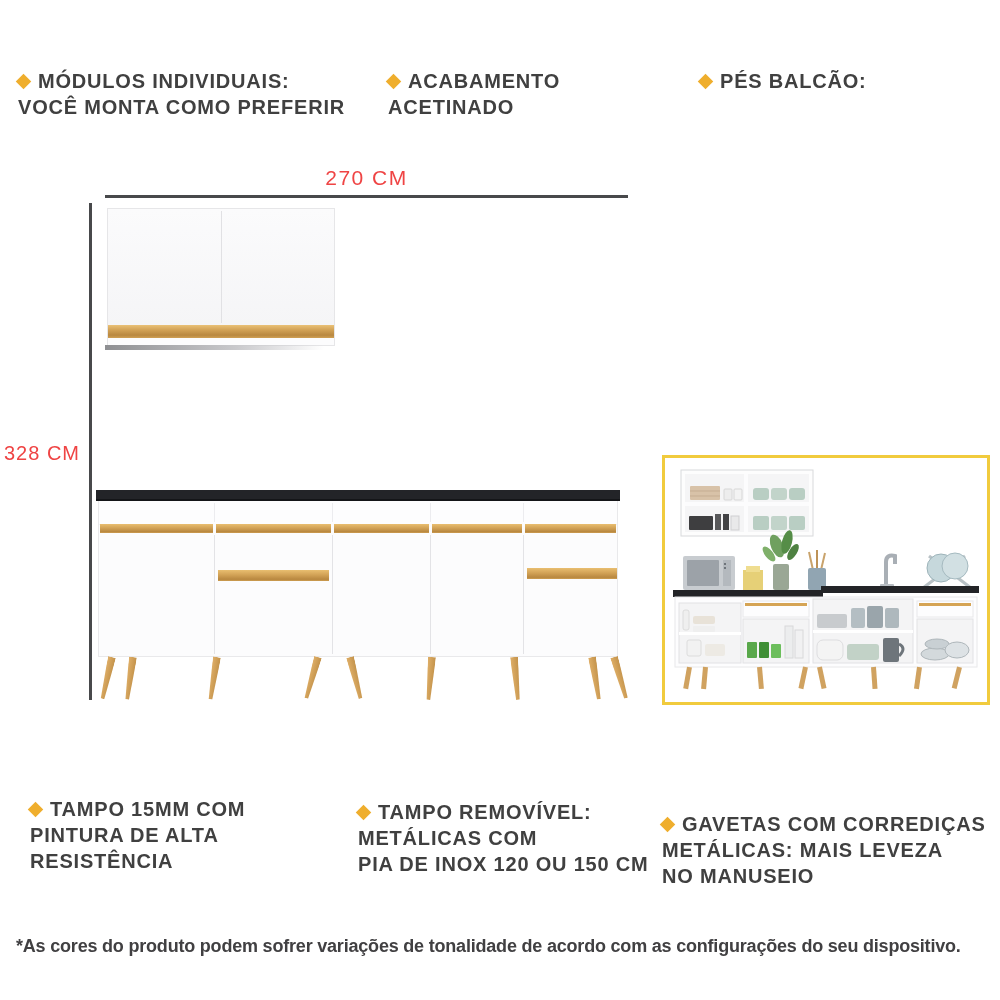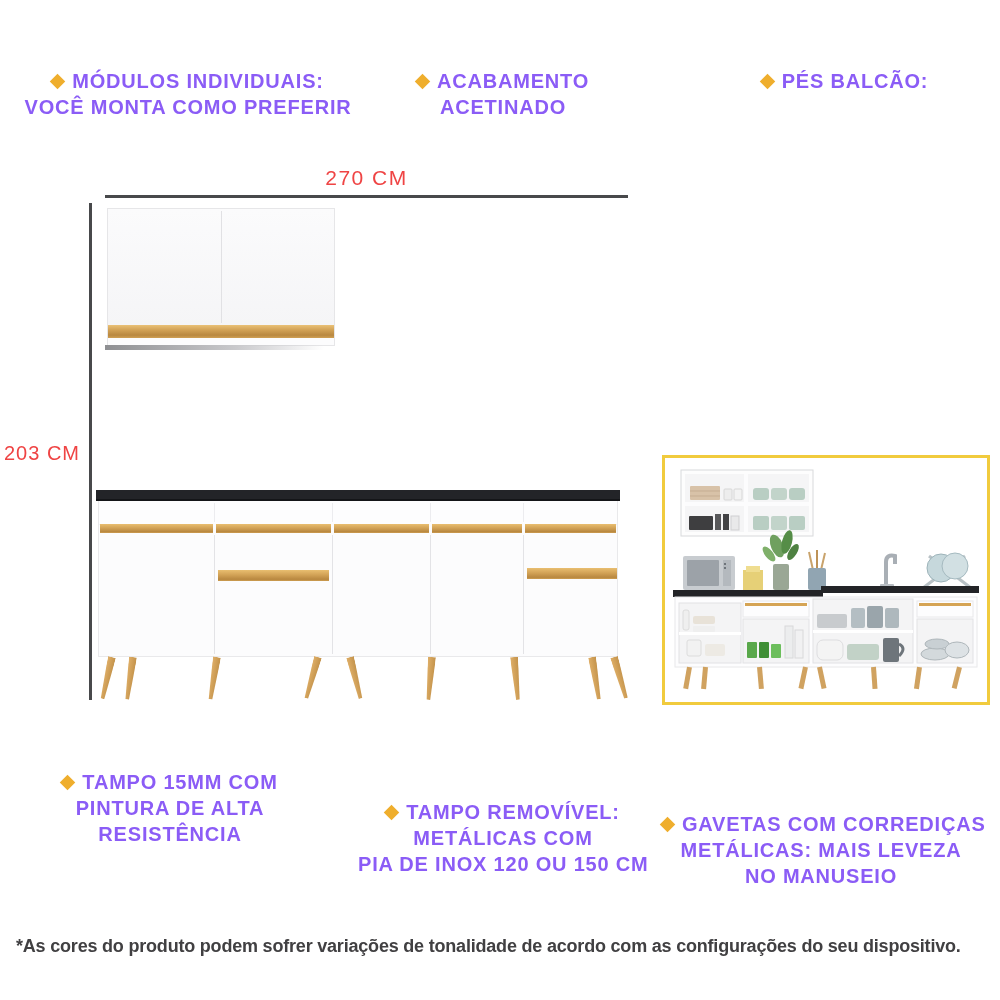--- a/index.html
+++ b/index.html
@@ -1,28 +1,28 @@
 <!DOCTYPE html>
 <html><head>
 <meta charset="utf-8">
 <style>
   html,body{margin:0;padding:0;background:#fff;}
   .page{position:relative;width:1000px;height:1000px;background:#ffffff;overflow:hidden;
         font-family:"Liberation Sans","DejaVu Sans",sans-serif;}
 
   
-  .feature{position:absolute;text-align:center;color:#8b5cf6;font-weight:700;
+  .feature{position:absolute;color:#404040;font-weight:700;
            font-size:20px;line-height:26px;letter-spacing:0.8px;}
   .f-line{white-space:nowrap;}
   .diamond{display:inline-block;width:11px;height:11px;background:#EFAE2D;
            transform:rotate(45deg);margin-right:9px;margin-bottom:1px;}
   .f-top-1{left:18px;top:68px;width:340px;}
   .f-top-2{left:388px;top:68px;width:230px;}
   .f-top-3{left:700px;top:68px;width:290px;}
-  .f-bot-1{left:30px;top:769px;width:280px;}
+  .f-bot-1{left:30px;top:796px;width:280px;}
   .f-bot-2{left:358px;top:799px;width:290px;}
   .f-bot-3{left:662px;top:811px;width:318px;}
 
   
   .dim-label{position:absolute;color:#ef4444;font-weight:400;}
   .dim-w-label{left:105px;top:166px;width:523px;text-align:center;font-size:21px;letter-spacing:1.5px;}
   .dim-w-line{position:absolute;left:105px;top:195px;width:523px;height:3px;background:#48494B;}
   .dim-h-line{position:absolute;left:89px;top:203px;width:3px;height:497px;background:#48494B;}
   .dim-h-label{left:2px;top:442px;width:80px;text-align:center;font-size:20px;letter-spacing:1px;}
 
@@ -82,21 +82,21 @@
     <div class="f-line"><span class="diamond"></span><span>ACABAMENTO</span></div>
     <div class="f-line">ACETINADO</div>
   </div>
   <div class="feature f-top-3">
     <div class="f-line"><span class="diamond"></span><span>PÉS BALCÃO:</span></div>
   </div>
 
   <div class="dim-label dim-w-label">270 CM</div>
   <div class="dim-w-line"></div>
   <div class="dim-h-line"></div>
-  <div class="dim-label dim-h-label">203 CM</div>
+  <div class="dim-label dim-h-label">328 CM</div>
 
   <div class="wall-cab">
     <div class="wc-divider"></div>
     <div class="wc-strip"></div>
     <div class="wc-base"></div>
     <div class="wc-shadow"></div>
   </div>
 
   <div class="counter">
     <div class="ct-top"></div>

